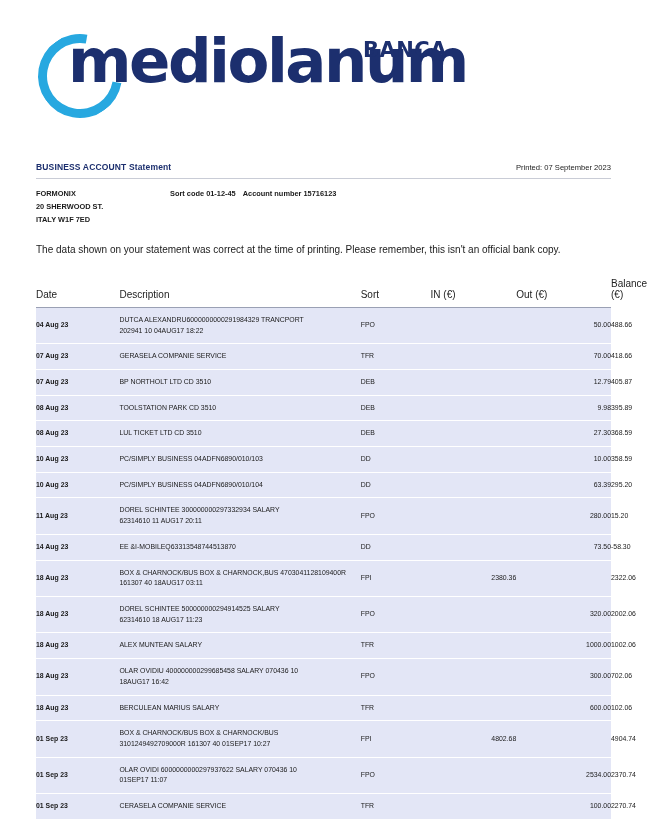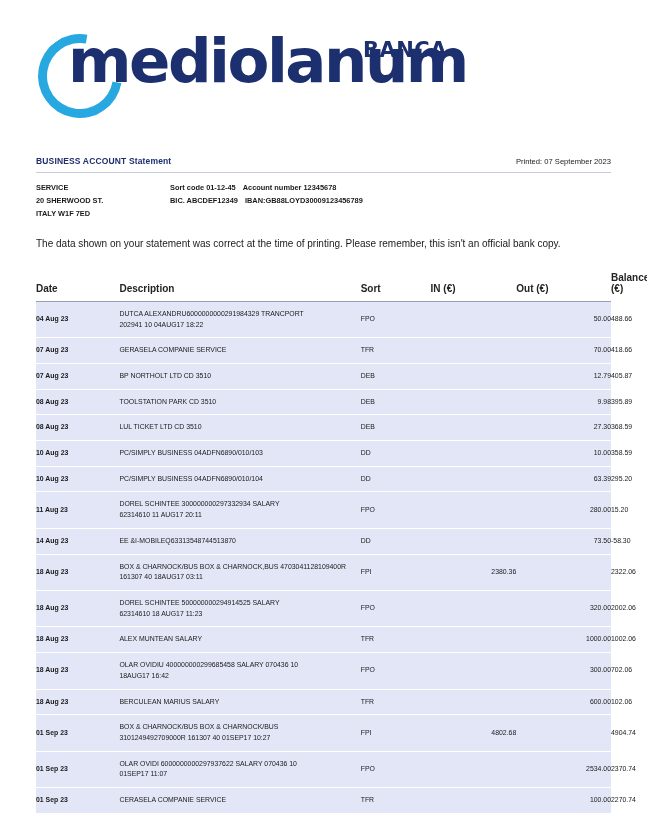--- a/index.html
+++ b/index.html
@@ -50,21 +50,21 @@
     font-size: 21px;
     letter-spacing: 0.5px;
     color: #1c2f6e;
   }
 
   
   .stmt-head {
     display: flex;
     justify-content: space-between;
     align-items: baseline;
-    margin-top: 20px;
+    margin-top: 26px;
   }
   .stmt-title {
     font-size: 8.5px;
     font-weight: bold;
     color: #1c2f6e;
     letter-spacing: 0.15px;
   }
   .stmt-printed {
     font-size: 7.6px;
     color: #1a1a1a;
@@ -96,21 +96,21 @@
 
   
   table.stmt {
     width: 100%;
     border-collapse: collapse;
     margin-top: 18px;
     table-layout: fixed;
   }
   table.stmt thead th {
     font-size: 10px;
-    font-weight: bold;
+    font-weight: normal;
     color: #232323;
     padding: 2px 0 7px 0;
     text-align: left;
     border-bottom: 1px solid #9aa0b4;
     vertical-align: bottom;
     margin-left: 27px;
   }
   th.c-date  { width: 74px; padding-left: 5px; }
   th.c-desc  { width: 214px; }
   th.c-type  { width: 62px; }
@@ -146,30 +146,27 @@
   </div>
 
   <div class="stmt-head">
     <div class="stmt-title">BUSINESS ACCOUNT Statement</div>
     <div class="stmt-printed">Printed: 07 September 2023</div>
   </div>
   <div class="rule"></div>
 
   <div class="acct-grid">
     <div class="acct-left">
-      <div>SERVICE</div>
+      <div>FORMONIX</div>
       <div>20 SHERWOOD ST.</div>
       <div>ITALY W1F 7ED</div>
     </div>
     <div class="acct-right">
       <div>
-        <span>Sort code 01-12-45</span><span class="sp"></span><span>Account number 12345678</span>
-      </div>
-      <div>
-        <span>BIC. ABCDEF12349</span><span class="sp"></span><span>IBAN:GB88LOYD30009123456789</span>
+        <span>Sort code 01-12-45</span><span class="sp"></span><span>Account number 15716123</span>
       </div>
     </div>
   </div>
 
   <div class="notice">The data shown on your statement was correct at the time of printing. Please remember, this isn't an official bank copy.</div>
 
   <table class="stmt">
     <thead>
       <tr>
         <th class="c-date">Date</th>

